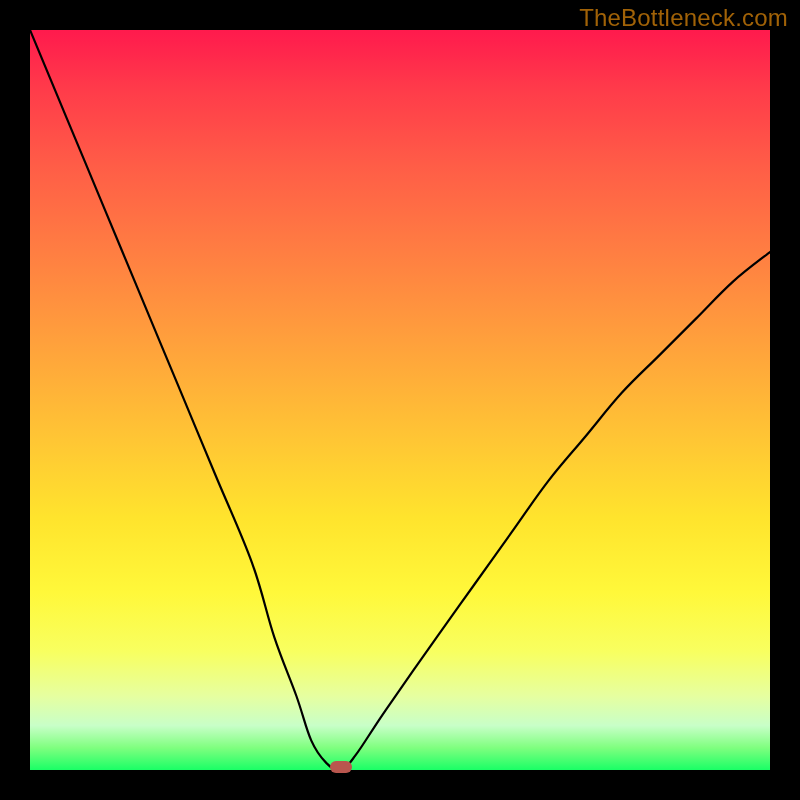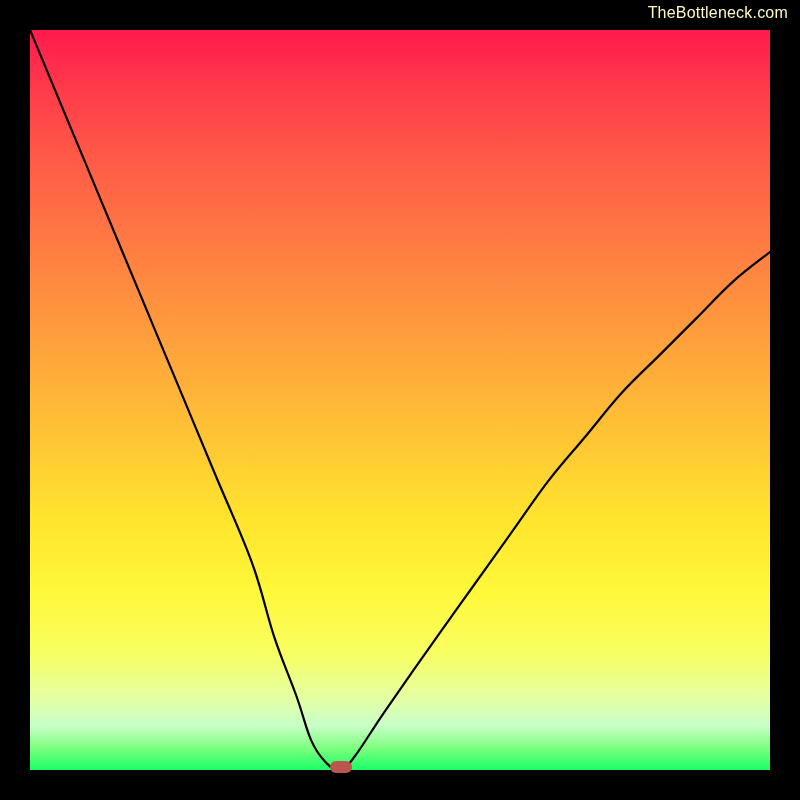--- a/index.html
+++ b/index.html
@@ -38,22 +38,22 @@
       #e6ffa0 90%,
       #c8ffc8 94%,
       #7fff7f 97%,
       #1aff66 100%
     );
   }
   .watermark {
     position: absolute;
     top: 4px;
     right: 12px;
-    color: #fef9c3;
-    font-size: 16px;
+    color: #a16207;
+    font-size: 24px;
     font-weight: 500;
     letter-spacing: 0.2px;
     user-select: none;
   }
   svg.curve {
     position: absolute;
     left: 0;
     top: 0;
     width: 740px;
     height: 740px;

